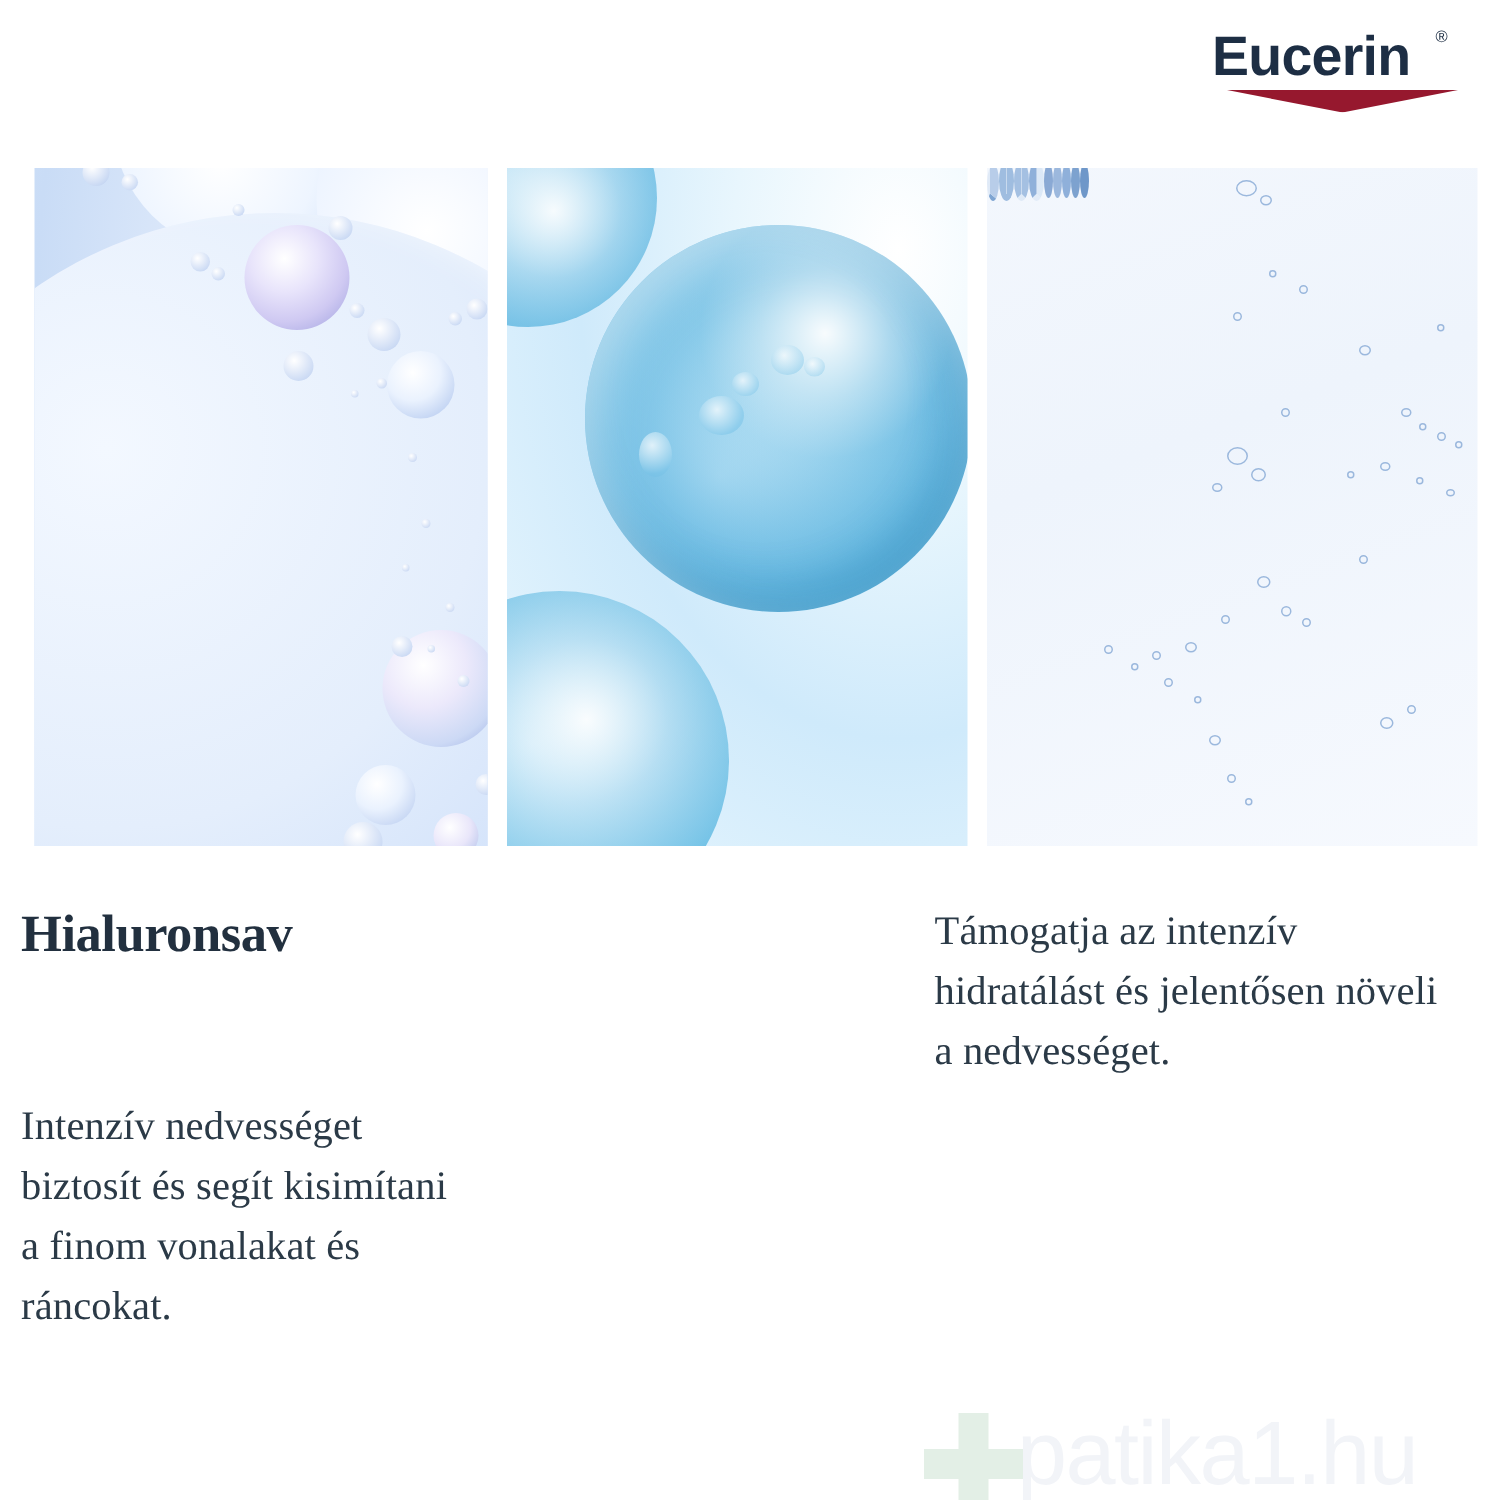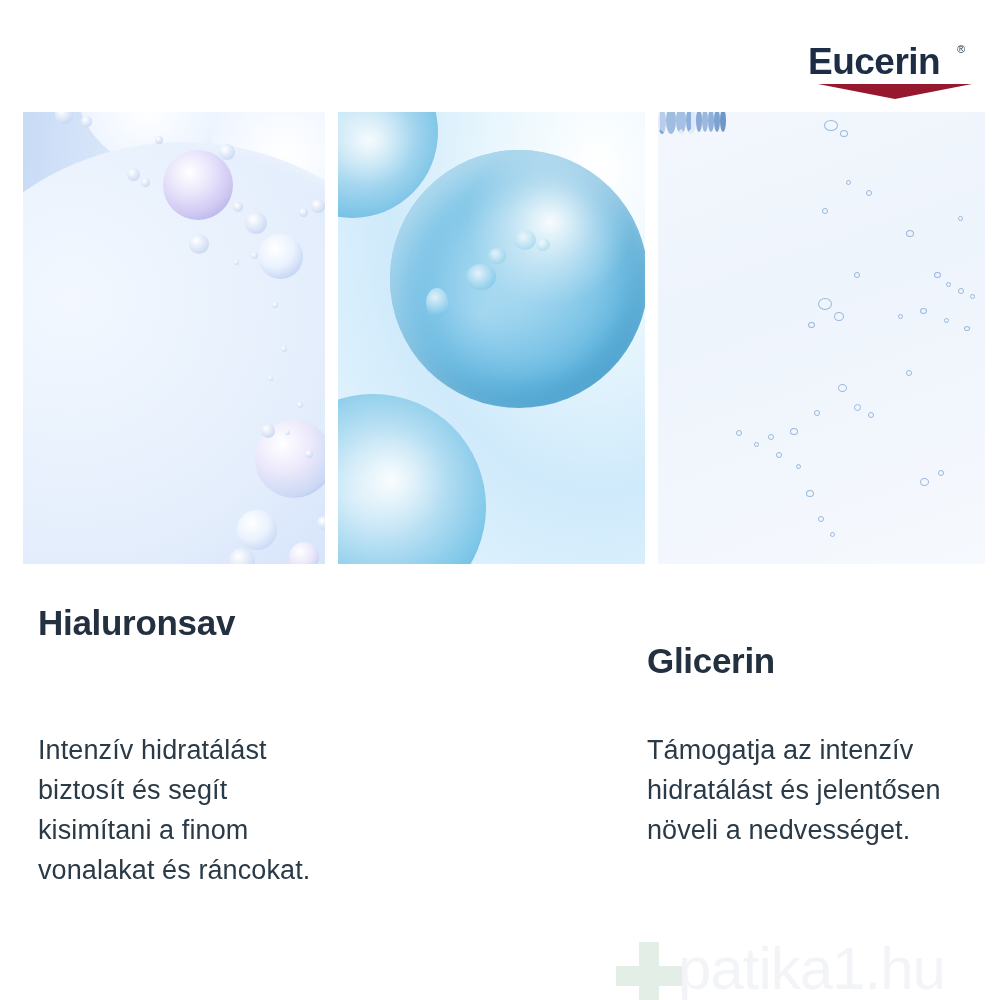--- a/index.html
+++ b/index.html
@@ -13,21 +13,21 @@
   }
   #page {
     position: relative;
     width: 1000px; height: 1000px;
     background: #ffffff;
   }
 
   
   #brand {
     position: absolute;
-    top: 42px; left: 808px;
+    top: 18px; left: 808px;
     width: 175px; height: 58px;
   }
   #brand .wordmark {
     position: absolute;
     top: 0; left: 0;
     width: 175px;
     font-size: 37px;
     font-weight: 700;
     letter-spacing: -0.5px;
     color: #1d2e44;
@@ -280,24 +280,25 @@
     border-radius: 50%;
     border: 3px solid #6e97c9;
     transform: rotate(-4deg);
   }
   .p3 .d { position: absolute; border-radius: 50%; border: 1.5px solid #9bb8dd; }
   .p3 .d.s { border-width: 1px; }
 
   
   #cols {
     position: absolute;
-    left: 38px; top: 600px;
+    left: 14px; top: 600px;
     width: 962px;
     display: flex;
     gap: 0;
+    font-family: Liberation Serif, serif;
   }
   .col { width: 302px; }
   .col.c2 { width: 307px; }
   .col.c3 { width: 327px; }
 
   .title {
     color: #22303f;
     font-size: 35px;
     font-weight: 700;
     line-height: 45px;
@@ -450,30 +451,27 @@
       <span class="d s" style="left:182px;top:18px;width:8px;height:7px;"></span>
     </div>
   </div>
 
   <div id="cols">
 
     <div class="col c1">
       <div class="title-box">
         <h2 class="title">Hialuronsav</h2>
       </div>
-      <p class="desc">Intenzív hidratálást biztosít és segít kisimítani a finom vonalakat és ráncokat.</p>
+      <p class="desc">Intenzív nedvességet biztosít és segít kisimítani a finom vonalakat és ráncokat.</p>
     </div>
 
     <div class="col c2">
     </div>
 
     <div class="col c3">
-      <div class="title-box">
-        <h2 class="title">Glicerin</h2>
-      </div>
       <p class="desc">Támogatja az intenzív hidratálást és jelentősen növeli a nedvességet.</p>
     </div>
   </div>
 
   <div id="watermark">
     <span class="cross">
       <i class="h"></i>
         <i class="v"></i>
     </span>
     <span class="wtext">patika1.hu</span>

